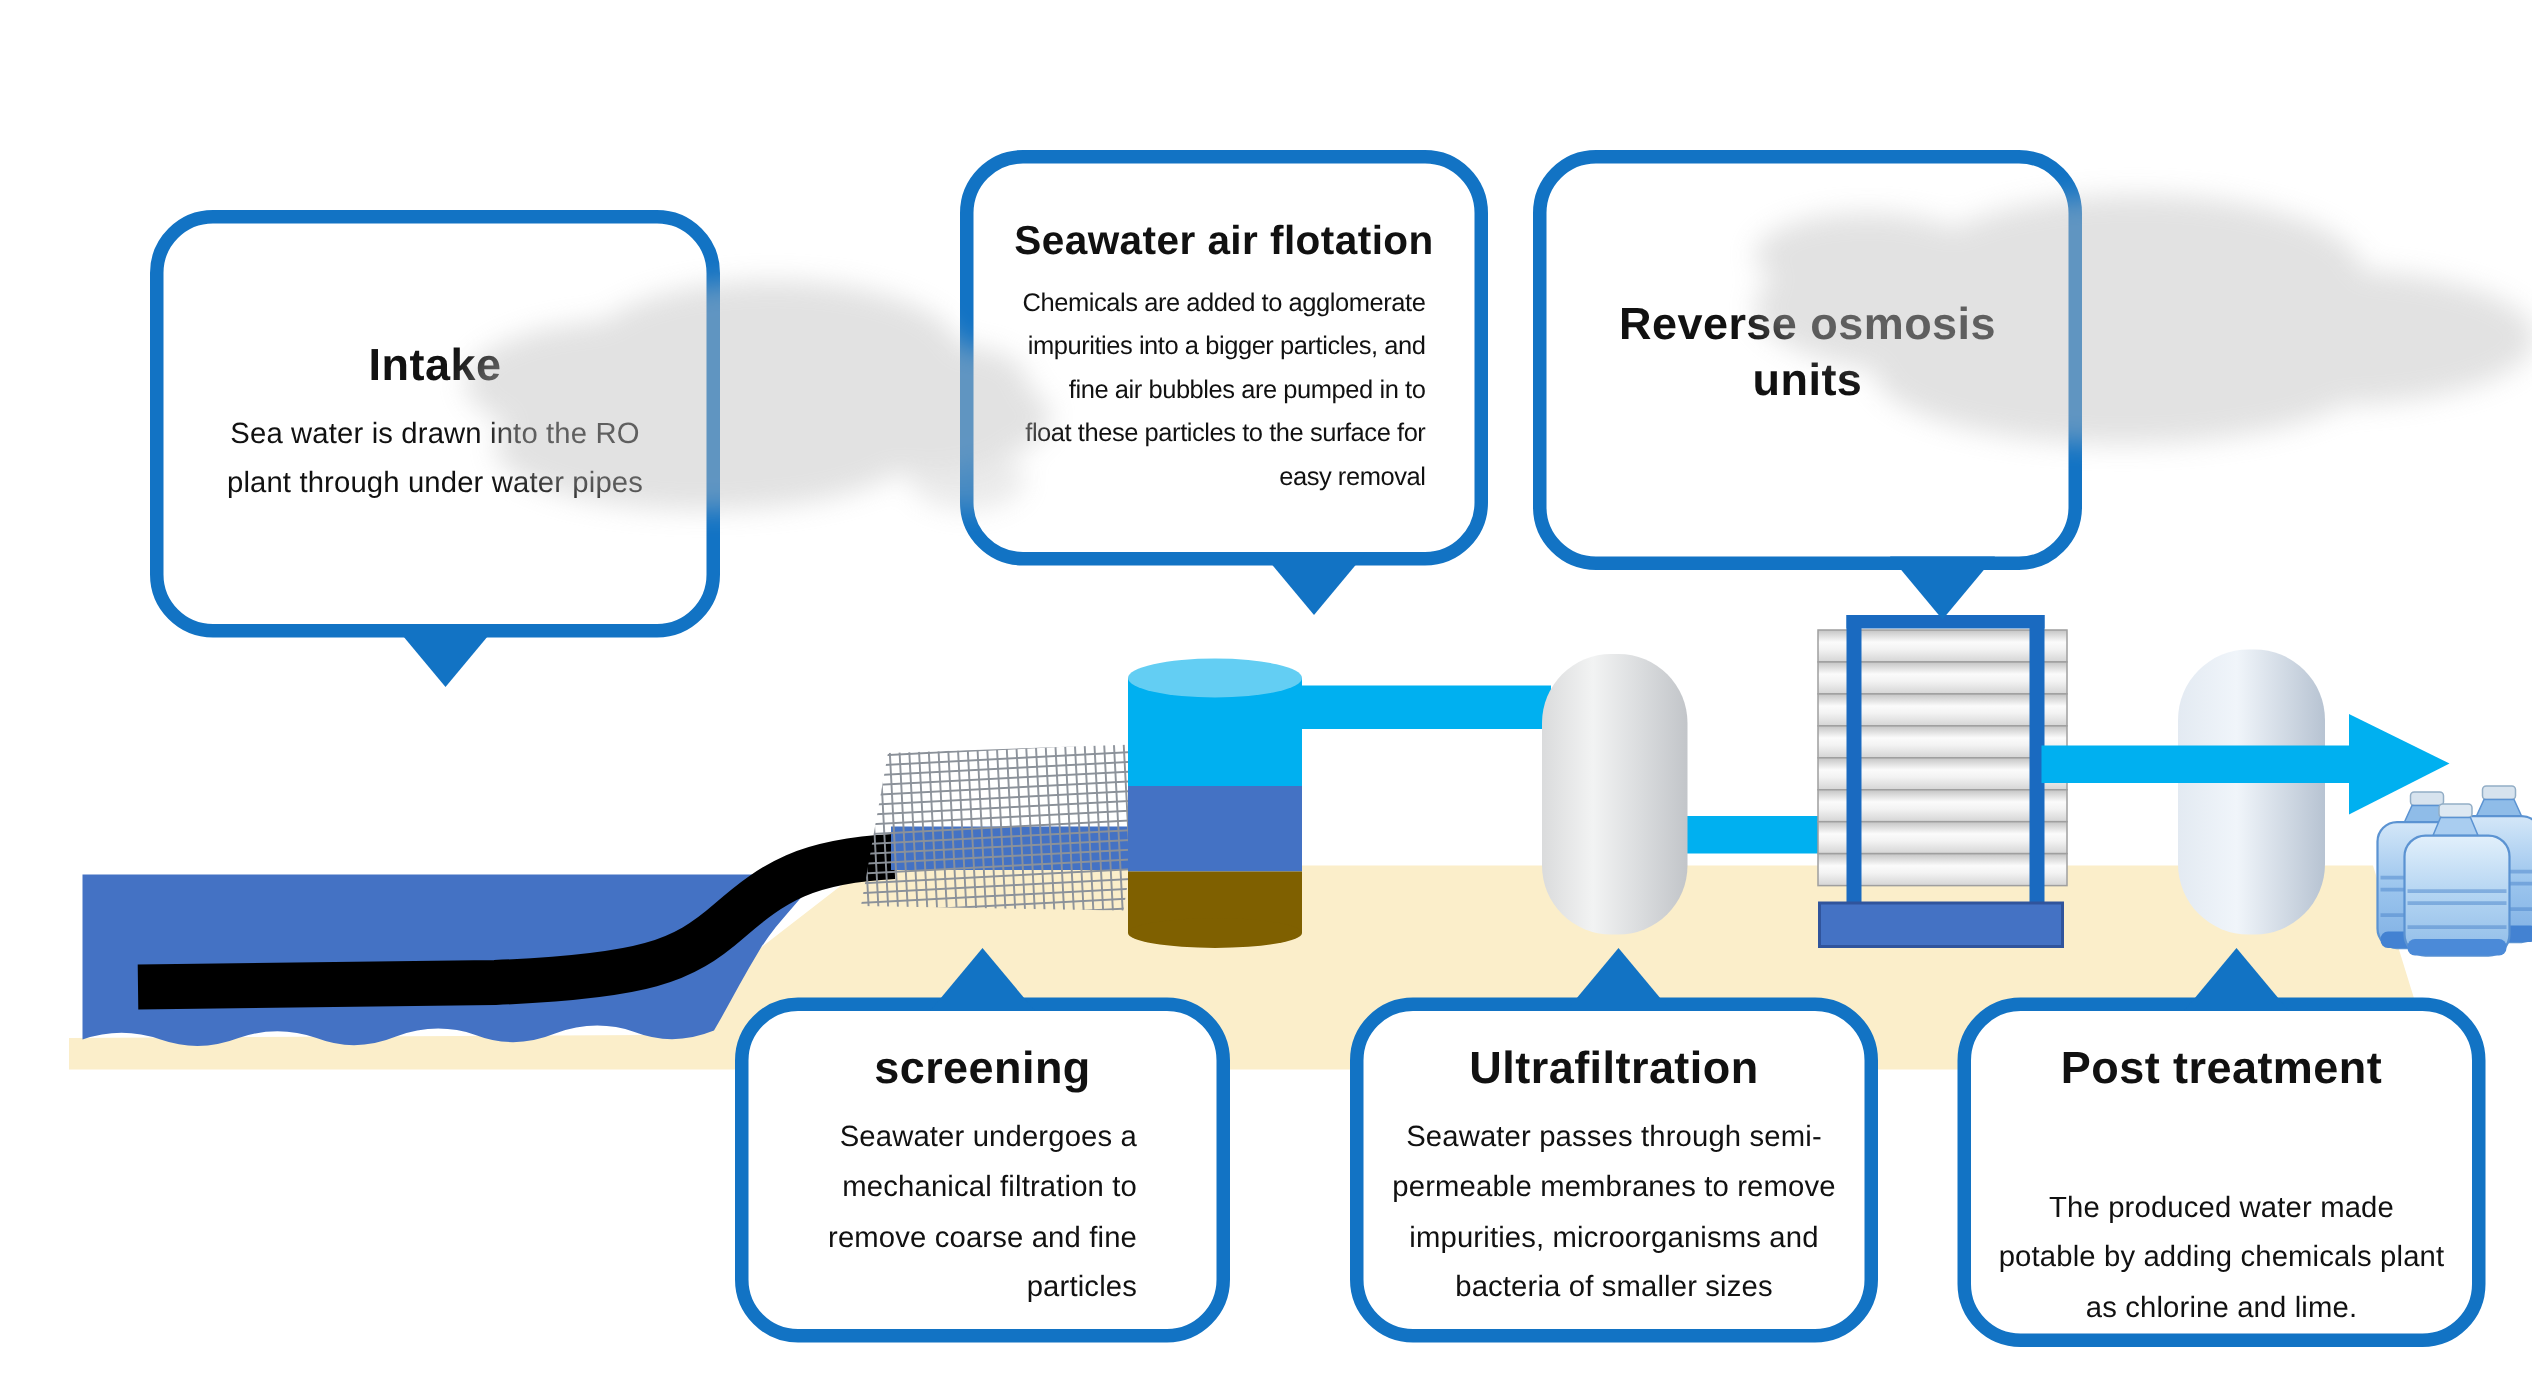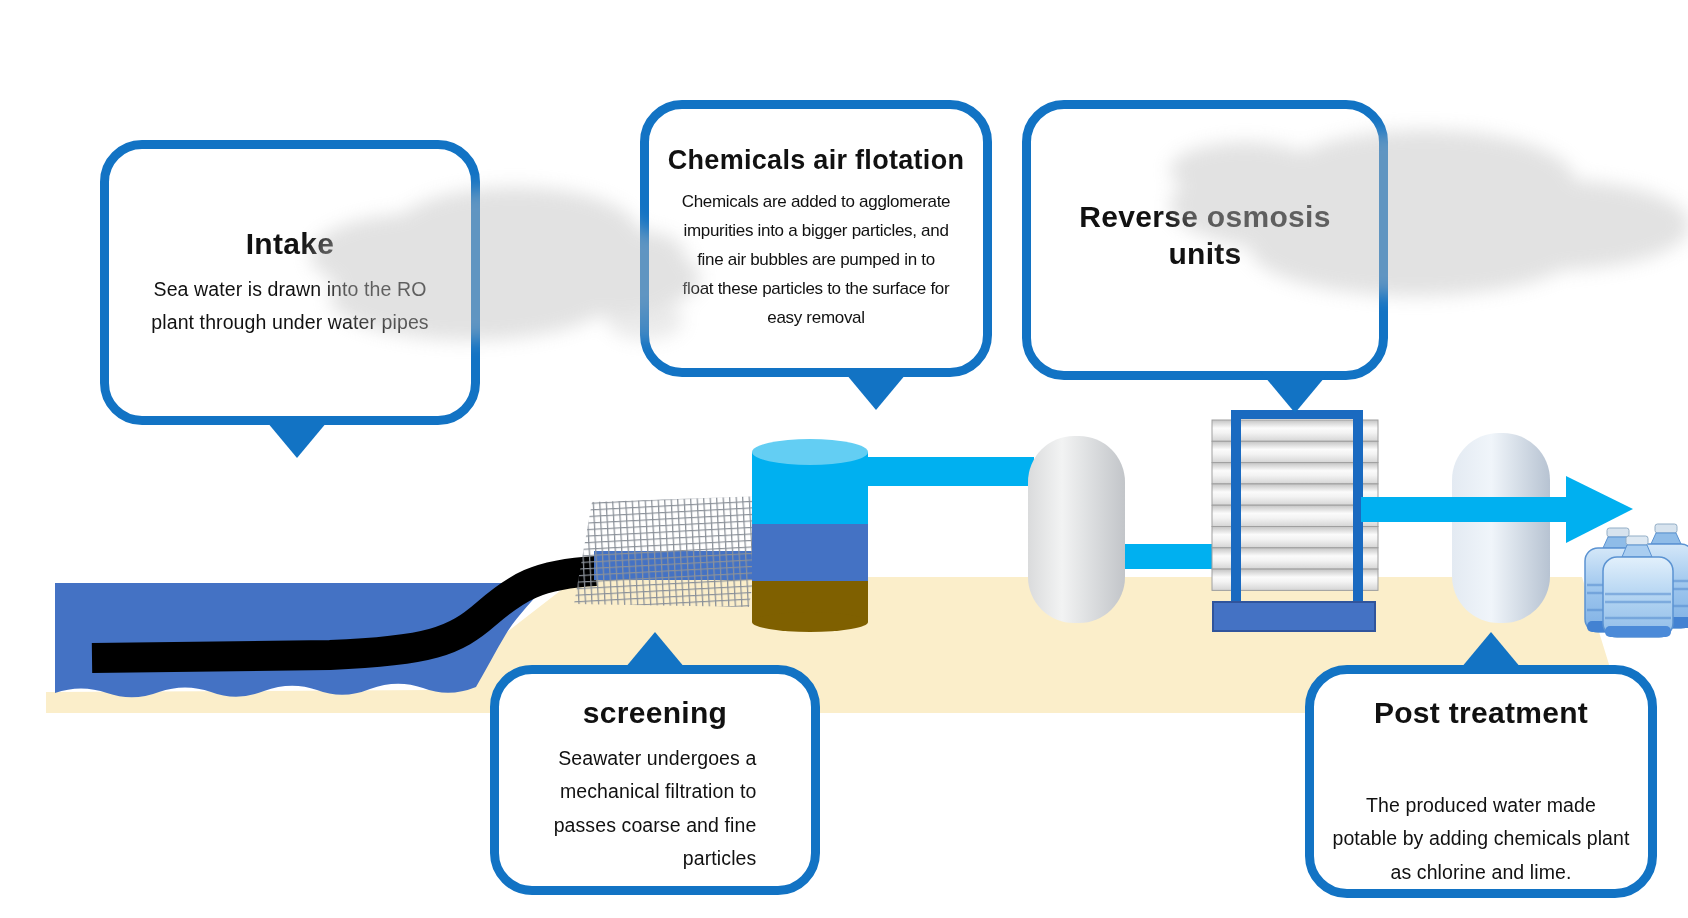--- a/index.html
+++ b/index.html
@@ -14,21 +14,21 @@
     position:absolute;z-index:3;background:#ffffff;
     border:9px solid #1273c4;border-radius:42px;
     box-sizing:border-box;display:flex;flex-direction:column;align-items:center;
     text-align:center;padding:14px 12px;
   }
   .callout.center{justify-content:center;}
   .callout.top{justify-content:flex-start;padding-top:20px;}
   .c-title{font-weight:bold;font-size:30px;letter-spacing:.3px;margin-bottom:10px;line-height:1.25;}
   .c-title.sm{font-size:27px;}
   .c-body{font-size:19.5px;line-height:1.72;white-space:pre-line;letter-spacing:.1px;}
-  .c-body.sm{font-size:17px;line-height:1.7;letter-spacing:-.3px;}
+  .c-body.sm{font-size:17px;line-height:1.7;letter-spacing:-.3px;text-align:right;}
   .ptr{position:absolute;width:0;height:0;transform:translateX(-50%);
        border-left:35px solid transparent;border-right:35px solid transparent;}
   .ptr.down{border-top:42px solid #1273c4;bottom:-42px;}
   .ptr.up{border-bottom:42px solid #1273c4;top:-42px;}
 </style>
 </head>
 <body>
 
 <div class="stage">
 
@@ -140,43 +140,51 @@
   </svg>
 
   <div class="callout center" style="left:100px;top:100px;width:380px;height:285px;margin-top:40px;">
     <div class="c-title">Intake</div>
     <div class="c-body">Sea water is drawn into the RO
 plant through under water pipes</div>
     <div class="ptr down" style="left:52%;"></div>
   </div>
 
   <div class="callout center" style="left:640px;top:100px;width:352px;height:277px;">
-    <div class="c-title sm">Chemicals air flotation</div>
+    <div class="c-title sm">Seawater air flotation</div>
     <div class="c-body sm">Chemicals are added to agglomerate
 impurities into a bigger particles, and
 fine air bubbles are pumped in to
 float these particles to the surface for
 easy removal</div>
     <div class="ptr down" style="left:68%;"></div>
   </div>
 
   <div class="callout center" style="left:1022px;top:100px;width:366px;height:280px;gap:12px;">
     <div class="c-title">Reverse osmosis units</div>
     <div class="ptr down" style="left:76%;"></div>
   </div>
 
   <div class="callout top" style="left:490px;top:665px;width:330px;height:230px;text-align:right;">
     <div class="c-title">screening</div>
     <div class="c-body">Seawater undergoes a
 mechanical filtration to
-passes coarse and fine
+remove coarse and fine
 particles</div>
     <div class="ptr up" style="left:50%;"></div>
   </div>
 
+  <div class="callout top" style="left:900px;top:665px;width:352px;height:230px;">
+    <div class="c-title">Ultrafiltration</div>
+    <div class="c-body">Seawater passes through semi-
+permeable membranes to remove
+impurities, microorganisms and
+bacteria of smaller sizes</div>
+    <div class="ptr up" style="left:51%;"></div>
+  </div>
 
   <div class="callout top" style="left:1305px;top:665px;width:352px;height:233px;gap:47px;">
     <div class="c-title">Post treatment</div>
     <div class="c-body">The produced water made
 potable by adding chemicals plant
 as chlorine and lime.</div>
     <div class="ptr up" style="left:53%;"></div>
   </div>
 
   <svg class="clouds" viewBox="0 0 1688 918">

